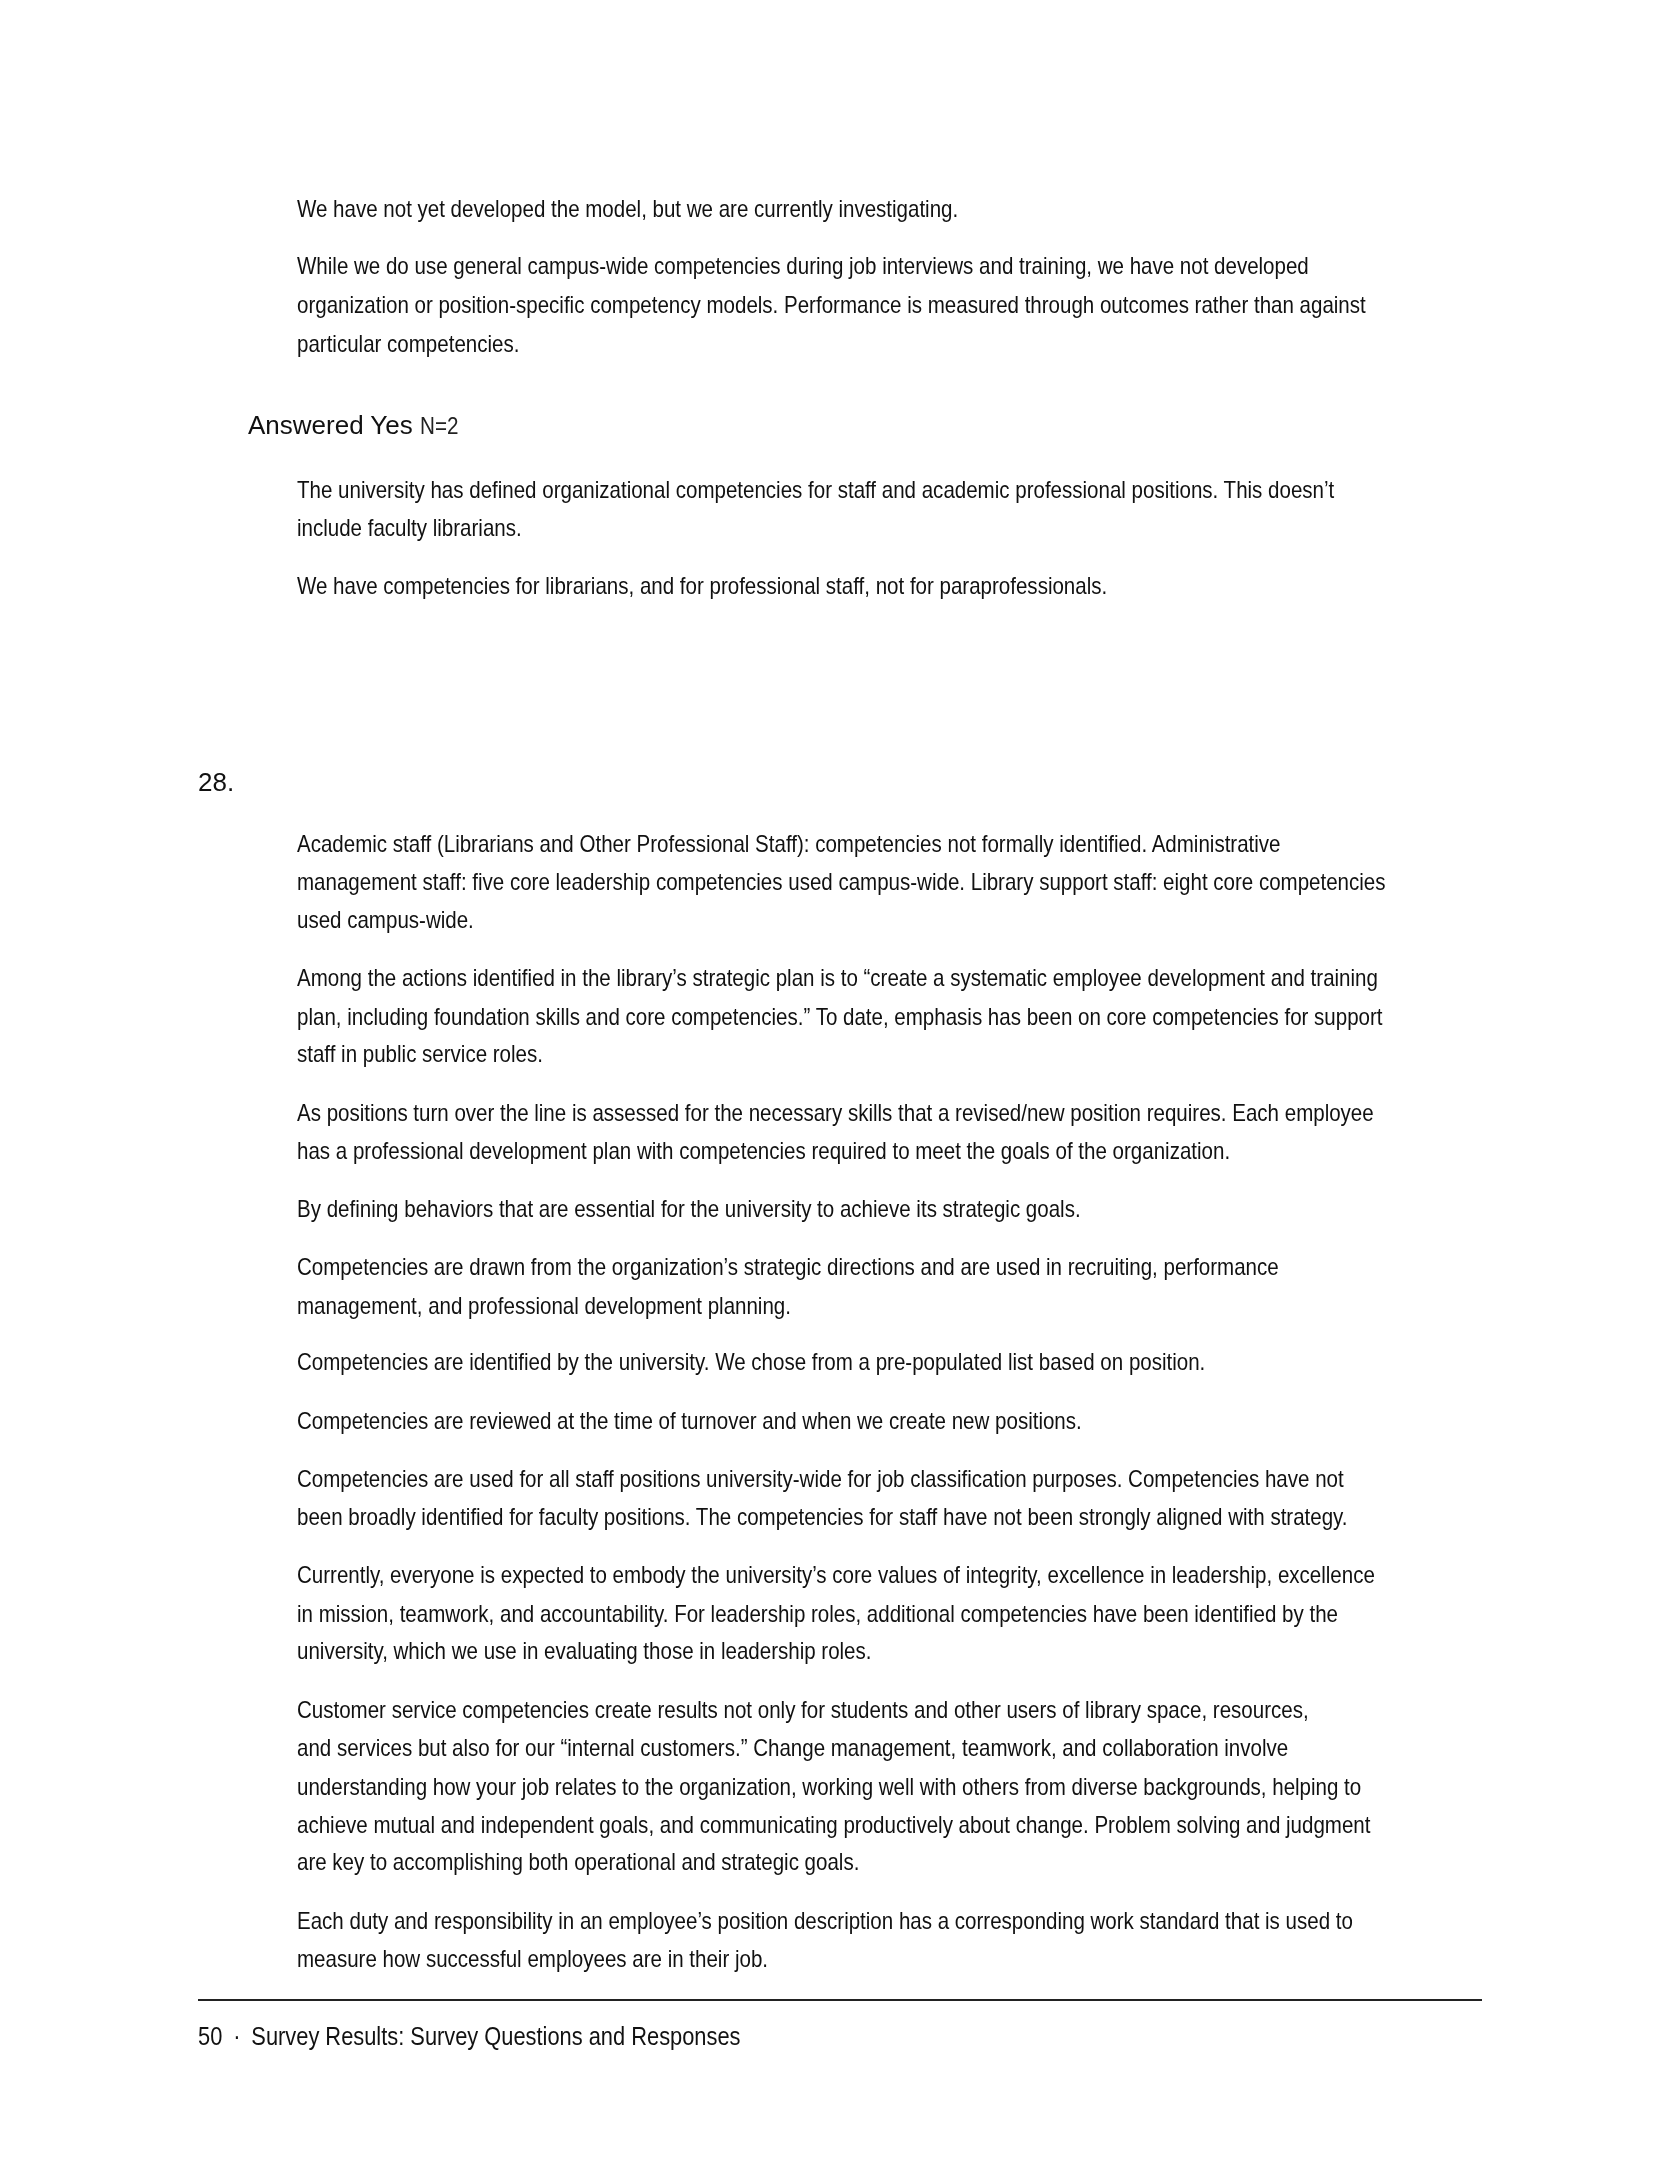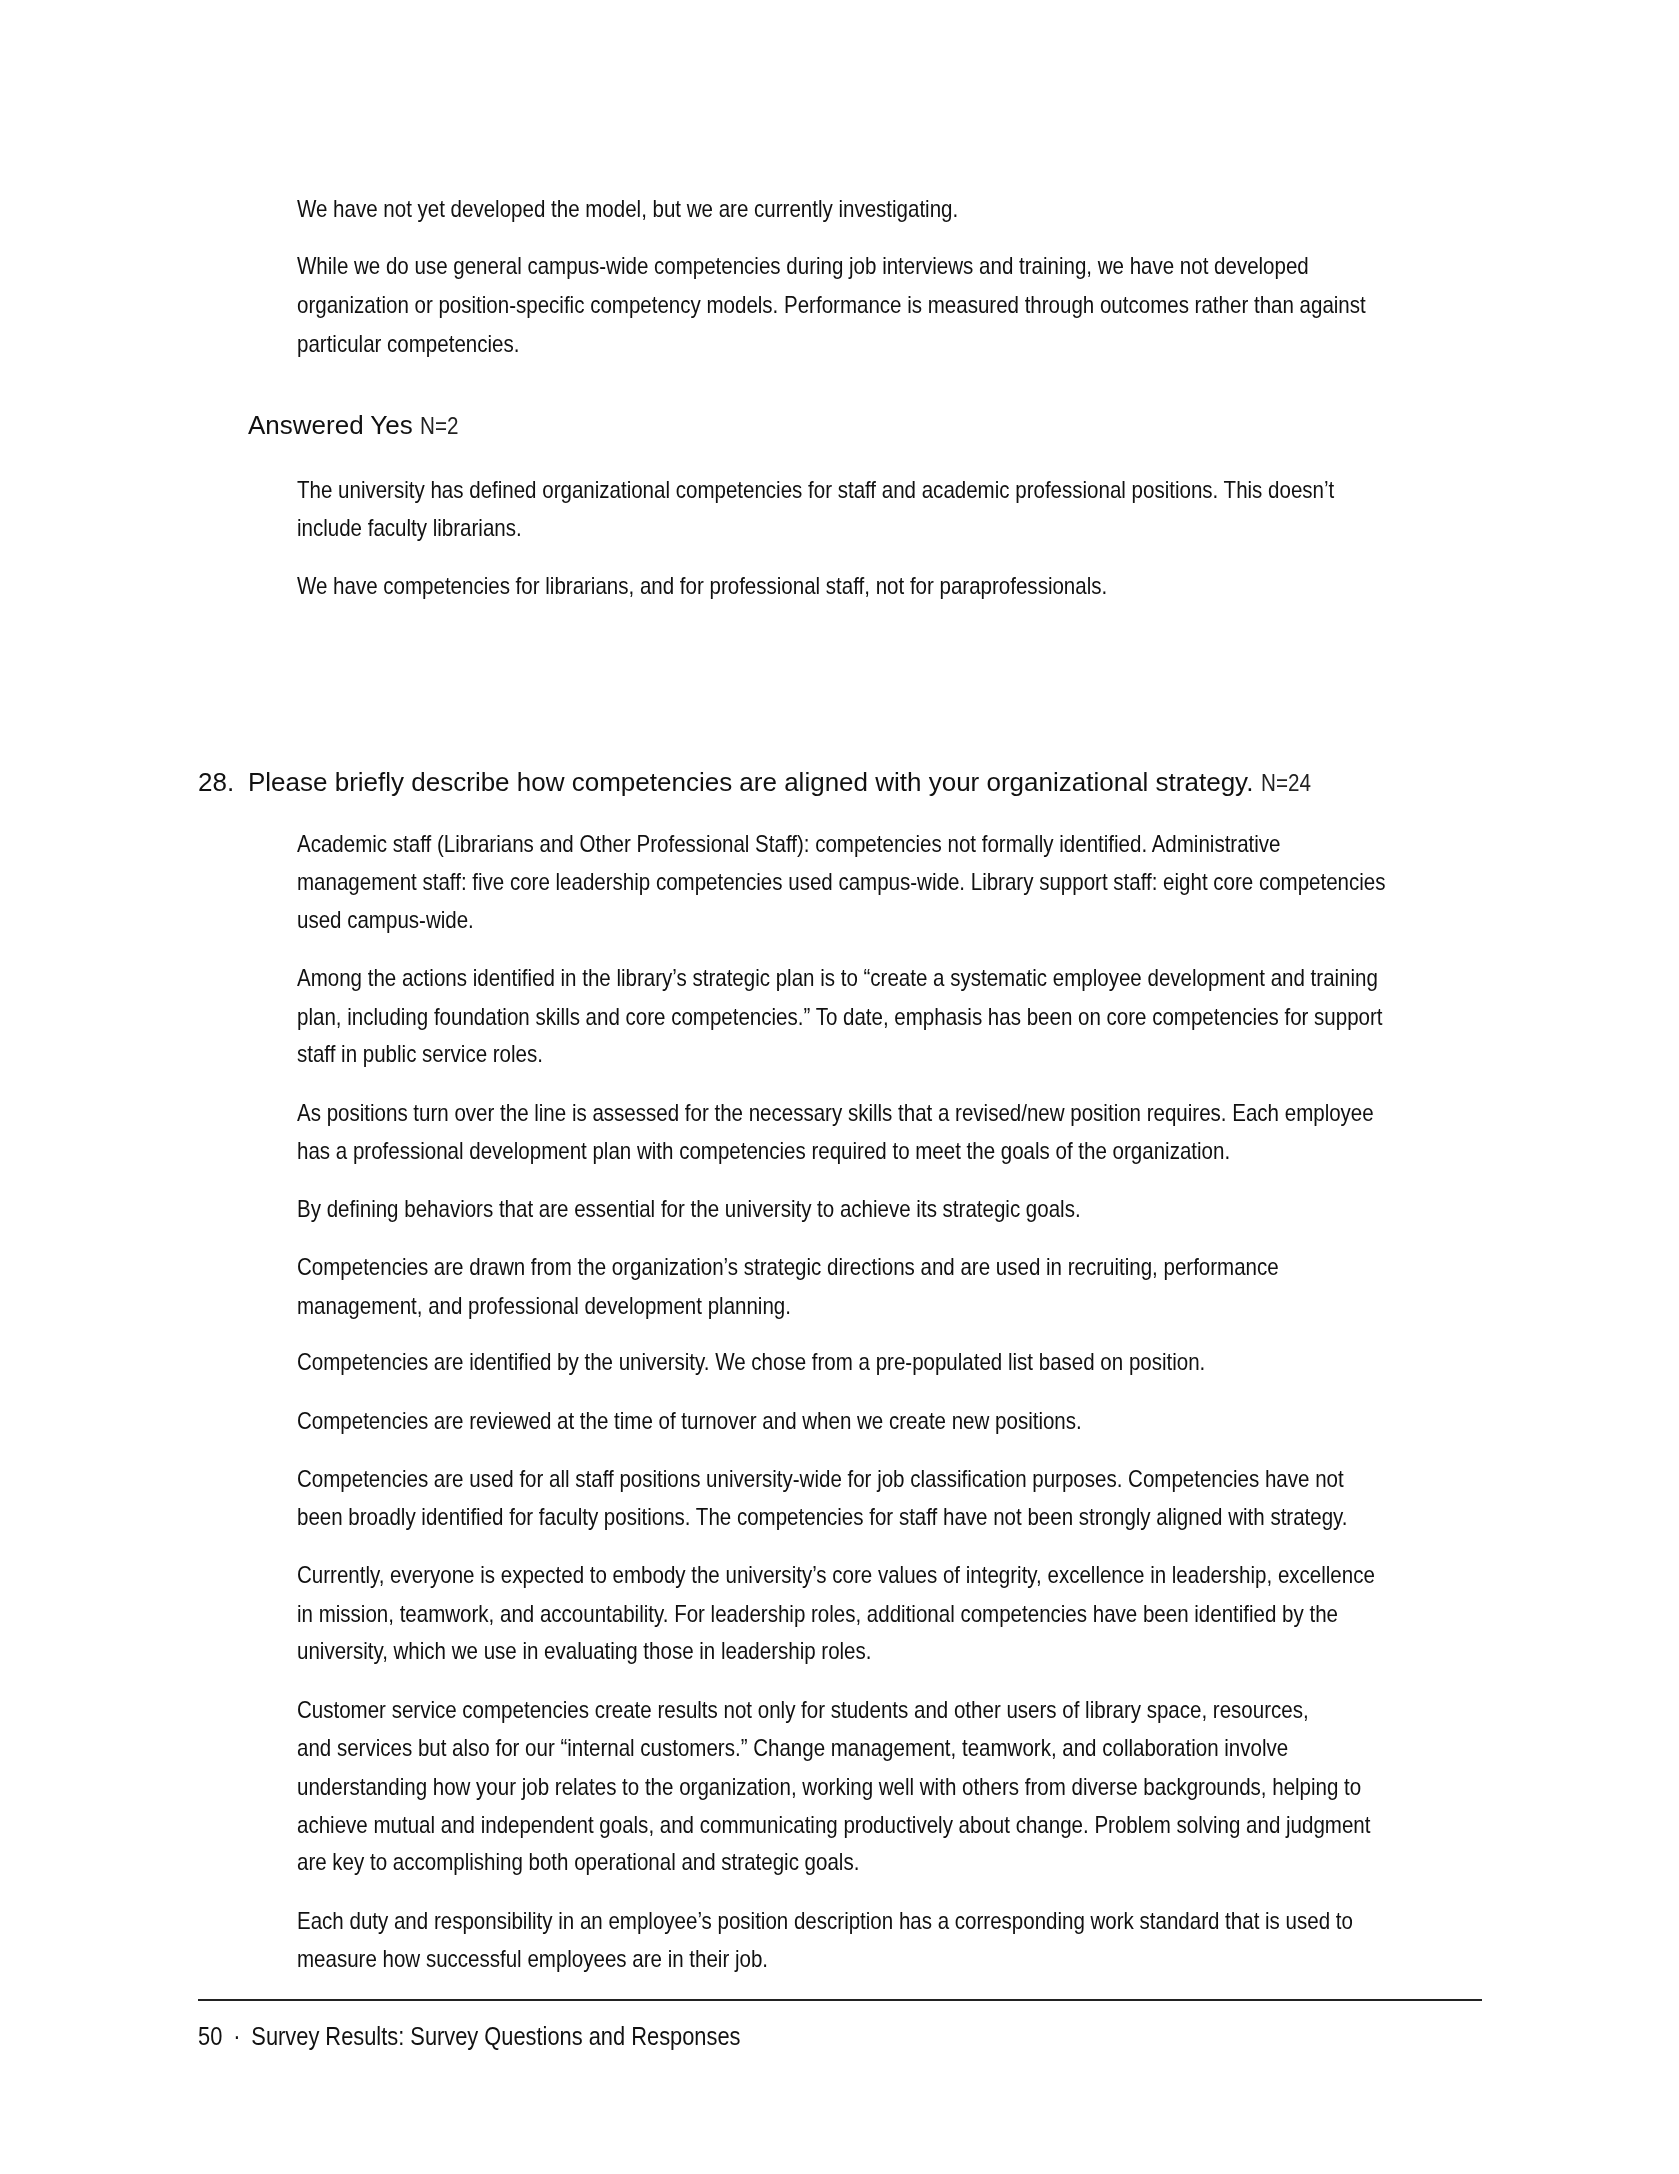--- a/index.html
+++ b/index.html
@@ -35,24 +35,20 @@
   <div>
     <div class="line body-line" style="top:476px">The university has defined organizational competencies for staff and academic professional positions. This doesn’t</div>
     <div class="line body-line" style="top:514px">include faculty librarians.</div>
   </div>
   <div>
     <div class="line body-line" style="top:572px">We have competencies for librarians, and for professional staff, not for paraprofessionals.</div>
   </div>
 
 
   <div class="line qnum" style="top:766px">28.</div>
-  <div class="line heading" style="top:766px">
-    <span>Please briefly describe how competencies are aligned with your organizational strategy.</span>
-    <span class="n-count">N=24</span>
-  </div>
 
   <div>
     <div class="line body-line" style="top:830px">Academic staff (Librarians and Other Professional Staff): competencies not formally identified. Administrative</div>
     <div class="line body-line" style="top:868px">management staff: five core leadership competencies used campus-wide. Library support staff: eight core competencies</div>
     <div class="line body-line" style="top:906px">used campus-wide.</div>
   </div>
   <div>
     <div class="line body-line" style="top:964px">Among the actions identified in the library’s strategic plan is to “create a systematic employee development and training</div>
     <div class="line body-line" style="top:1003px">plan, including foundation skills and core competencies.” To date, emphasis has been on core competencies for support</div>
     <div class="line body-line" style="top:1040px">staff in public service roles.</div>

